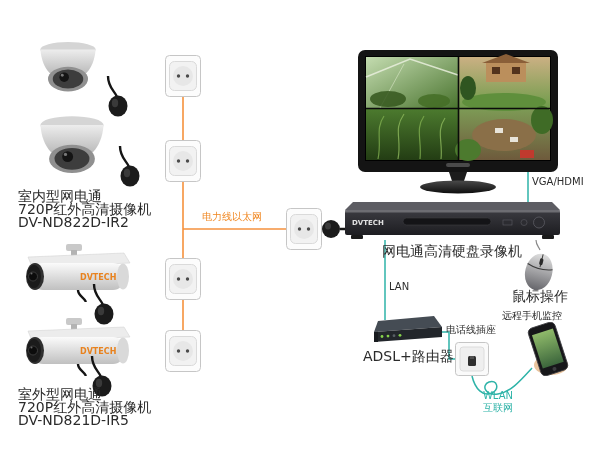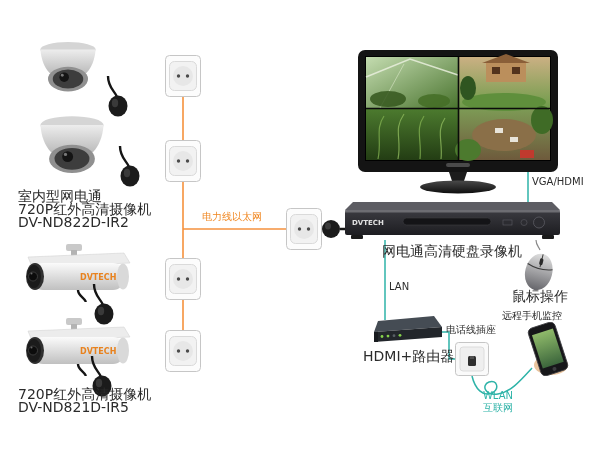--- a/index.html
+++ b/index.html
@@ -160,20 +160,21 @@
   </div>
   <div class="dev" style="left:86px;top:356px">
     <svg width="30" height="42" viewBox="0 0 30 42">
       <path d="M6 0 C6 12 13 15 15 21" stroke="#151515" stroke-width="2.4" fill="none"></path>
       <ellipse cx="16" cy="30" rx="9.5" ry="10.5" fill="#1b1b1b"></ellipse>
       <ellipse cx="13" cy="27" rx="3.2" ry="4.2" fill="#3a3a3a"></ellipse>
     </svg>
   </div>
 
   <div class="lbl" style="left:18px;top:388px">
+    <div>室外型网电通</div>
     <div>720P红外高清摄像机</div>
     <div>DV-ND821D-IR5</div>
   </div>
 
   <div class="dev" style="left:165px;top:55px">
     <svg width="36" height="42" viewBox="0 0 36 42">
       <rect x="0.5" y="0.5" width="35" height="41" rx="4" fill="#fcfcfc" stroke="#c6c6c6"></rect>
       <rect x="4.5" y="6.5" width="27" height="29" rx="5" fill="#f2f2f2" stroke="#dadada"></rect>
       <circle cx="18" cy="21" r="10" fill="#e7e7e7"></circle>
       <circle cx="13.5" cy="21" r="1.7" fill="#4a4a4a"></circle>
@@ -294,21 +295,21 @@
     <svg width="74" height="34" viewBox="0 0 74 34">
       <path d="M10 7 L66 2 L74 13 L6 18 Z" fill="#454c54"></path>
       <path d="M6 18 L74 13 L74 23 L6 28 Z" fill="#22262b"></path>
       <path d="M6 18 L6 28 L10 28 L10 17.7 Z" fill="#181b1f"></path>
       <circle cx="14" cy="22.5" r="1.4" fill="#86d24b"></circle>
       <circle cx="20" cy="22.1" r="1.4" fill="#86d24b"></circle>
       <circle cx="26" cy="21.7" r="1.4" fill="#596066"></circle>
       <circle cx="32" cy="21.3" r="1.4" fill="#86d24b"></circle>
     </svg>
   </div>
-  <div class="lbl center" style="left:363px;top:350px;width:84px">HDMI+路由器</div>
+  <div class="lbl center" style="left:363px;top:350px;width:84px">ADSL+路由器</div>
 
   <div class="dev" style="left:455px;top:342px">
     <svg width="34" height="34" viewBox="0 0 34 34">
       <rect x="0.5" y="0.5" width="33" height="33" rx="3" fill="#fafafa" stroke="#c5c5c5"></rect>
       <rect x="5" y="5" width="24" height="24" rx="3" fill="#efefef" stroke="#dcdcdc"></rect>
       <rect x="13" y="14" width="8" height="10" rx="1.5" fill="#2f2f2f"></rect>
       <rect x="15" y="14" width="4" height="3" fill="#4f4f4f"></rect>
     </svg>
   </div>
   <div class="lbl sm" style="left:446px;top:324px">电话线插座</div>

